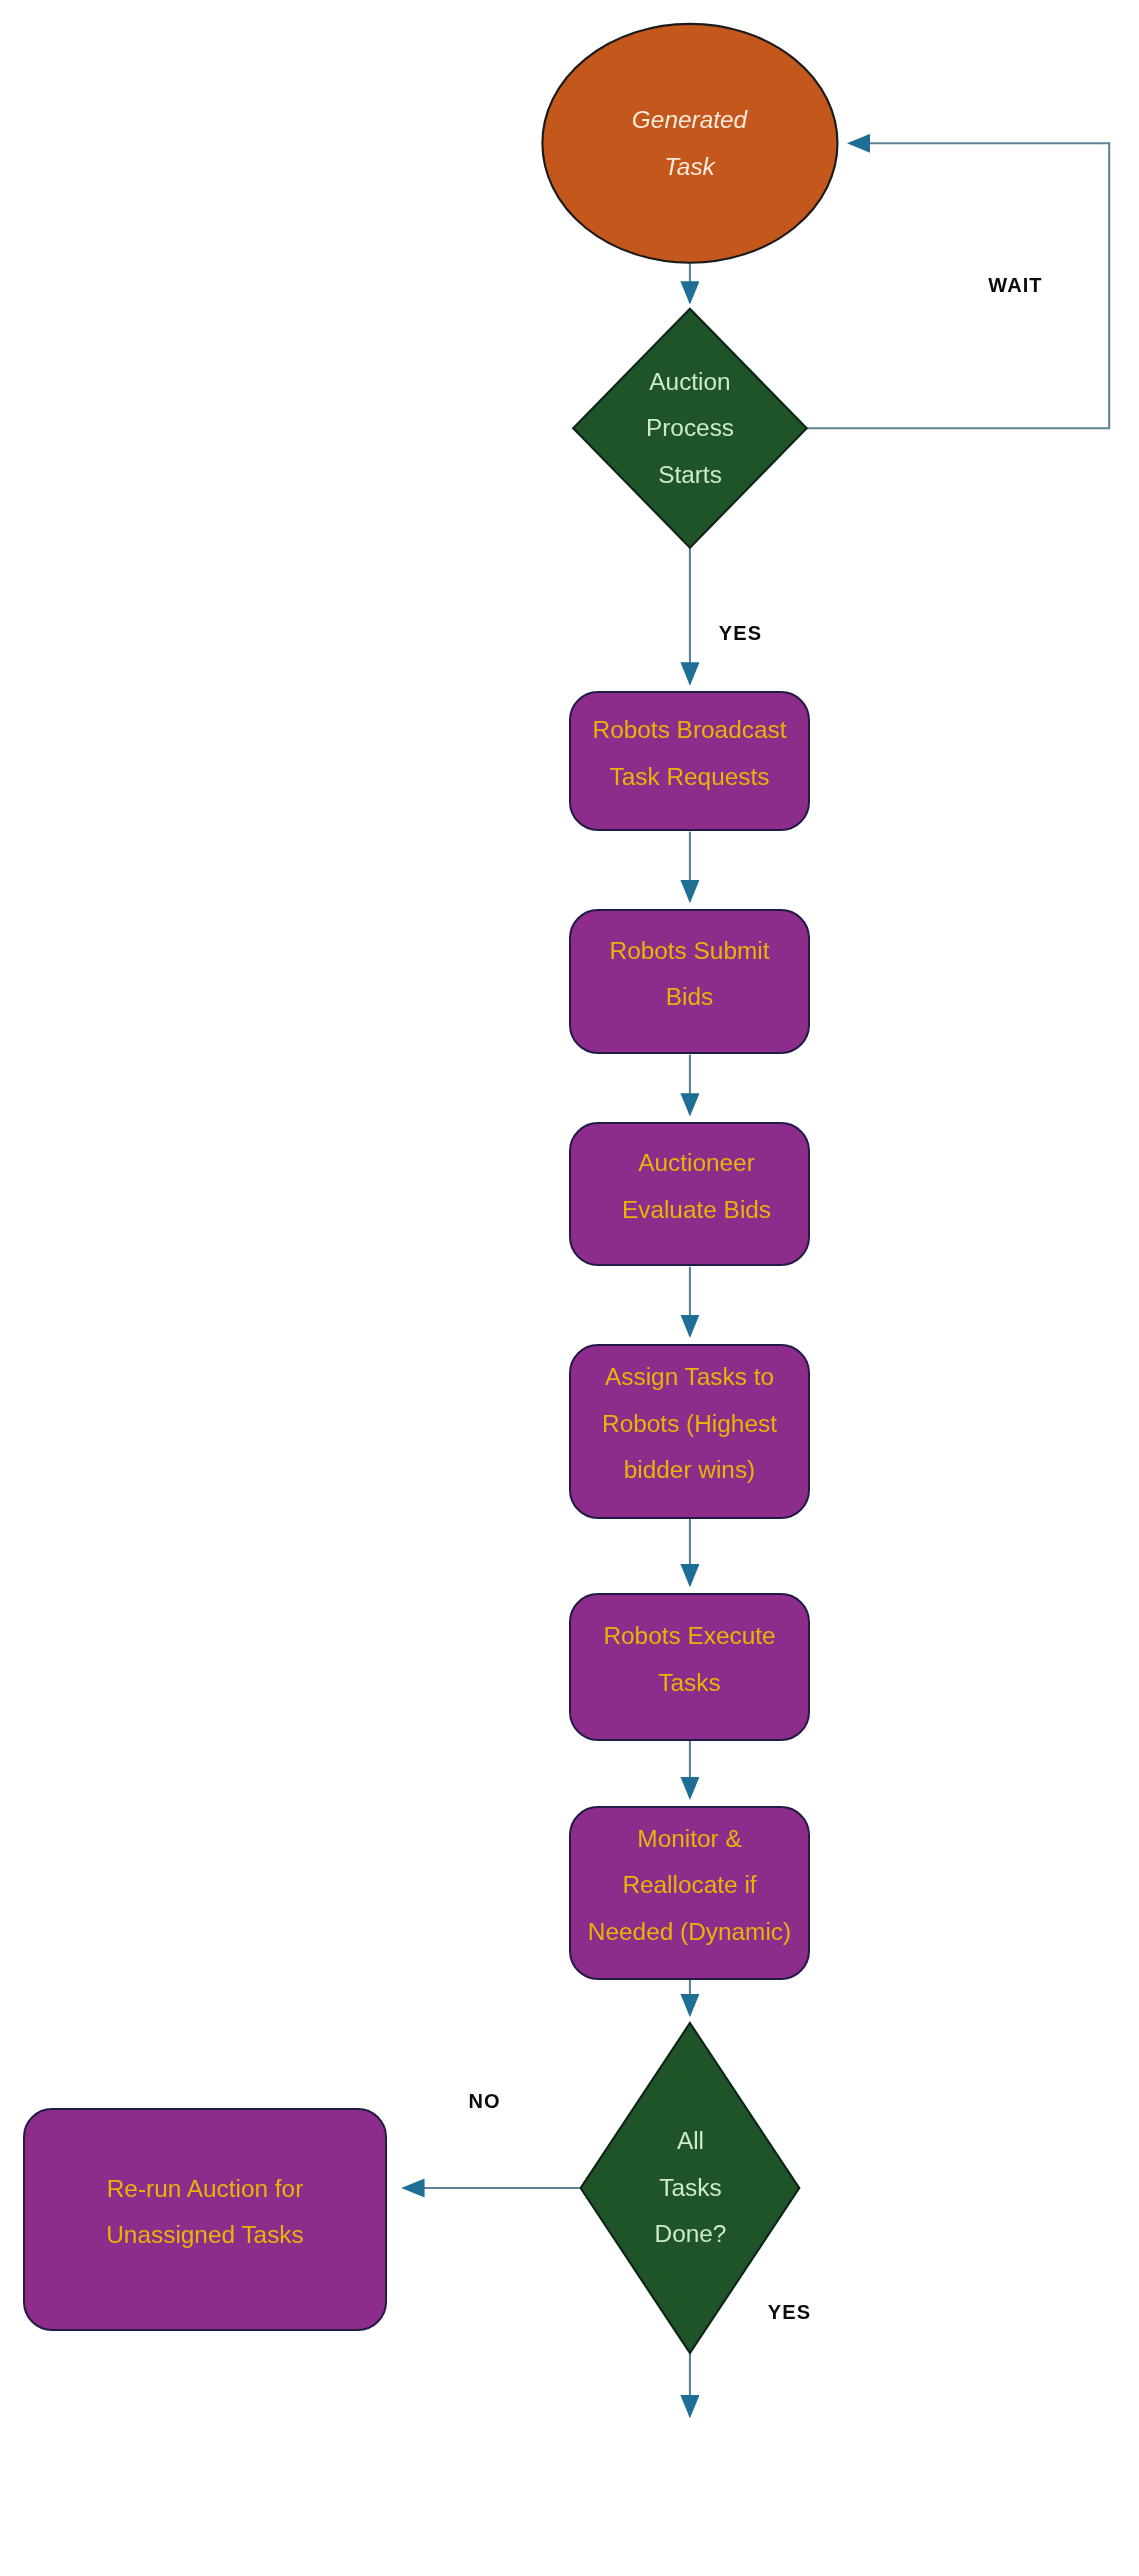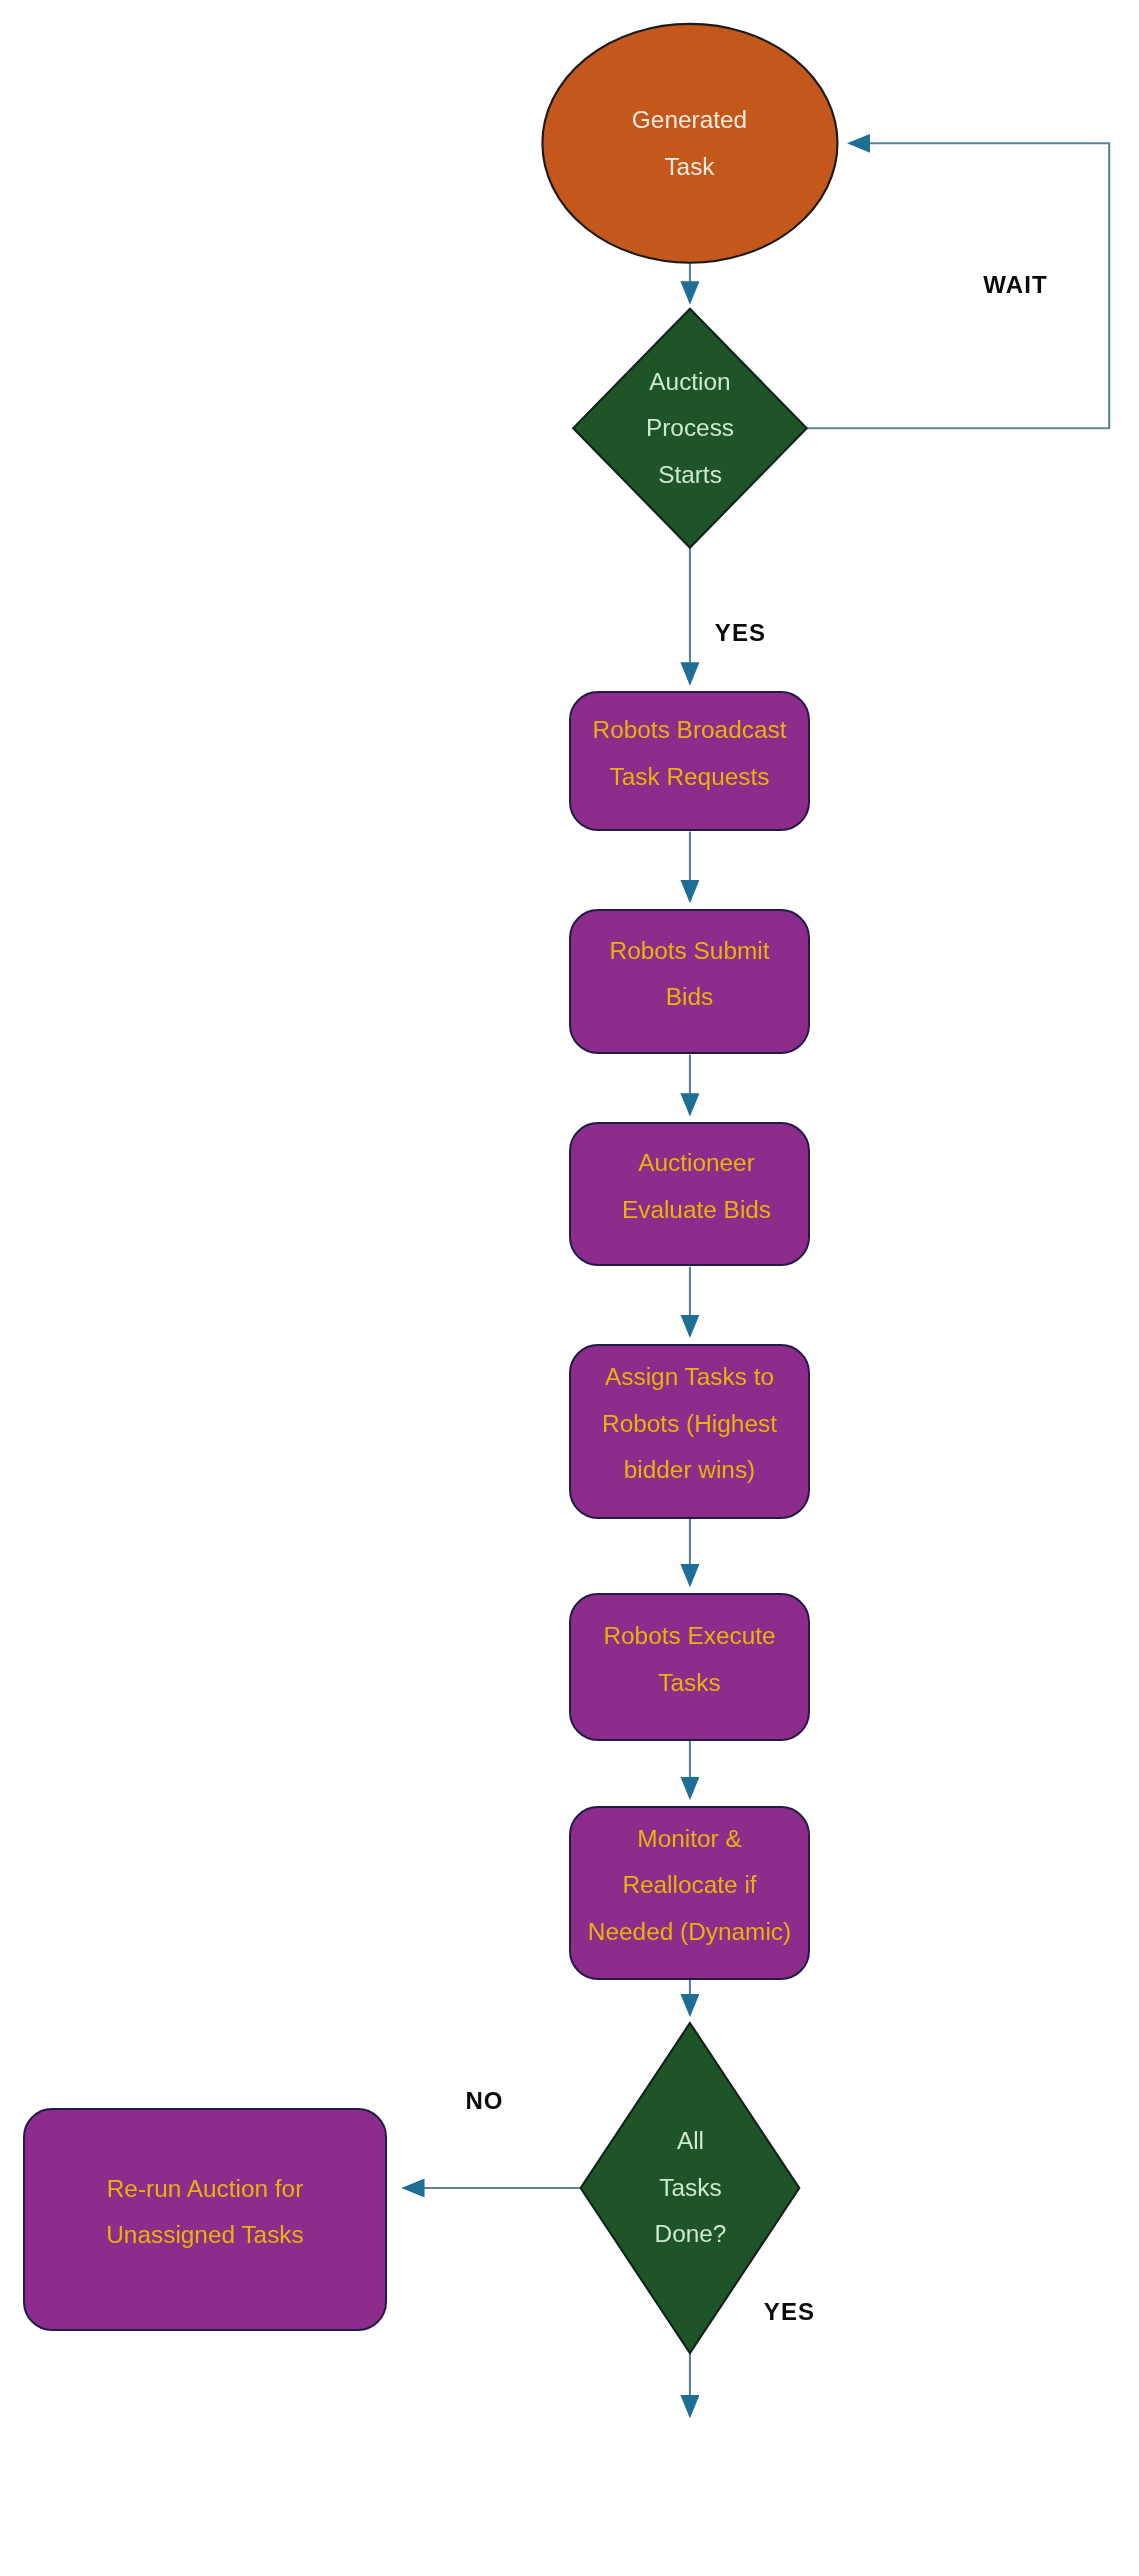--- a/index.html
+++ b/index.html
@@ -31,21 +31,21 @@
     text-align:center;white-space:pre-line;
     color:#eab308;
     font-size:24.4px;line-height:1.9;
     padding-bottom:15px;
   }
   .label-start{color:#FBEBDD;}
   .label-diamond{color:#CDE9CF;}
   .edge-label{
     position:absolute;
     display:flex;align-items:center;justify-content:center;
-    font-size:24px;font-weight:700;color:#0B0B0B;
+    font-size:20px;font-weight:700;color:#0B0B0B;
     letter-spacing:1.1px;
   }
 </style>
 </head>
 <body>
 
 <div class="stage">
 
   <svg width="1140" height="2576" viewBox="0 0 2148 4854">
     <defs>
@@ -67,21 +67,21 @@
     <line x1="1300" y1="4434" x2="1300" y2="4553" stroke="#5D8496" stroke-width="4" marker-end="url(#arrow)"></line>
 
     <line x1="1094" y1="4123" x2="760" y2="4123" stroke="#5D8496" stroke-width="4" marker-end="url(#arrow)"></line>
 
     <ellipse cx="1300" cy="270" rx="278" ry="225" fill="#C4571B" stroke="#1A1A1A" stroke-width="4"></ellipse>
 
     <polygon points="1300,582 1520,807 1300,1032 1080,807" fill="#1F5328" stroke="#0E2418" stroke-width="4"></polygon>
     <polygon points="1300,3812 1506,4123 1300,4434 1094,4123" fill="#1F5328" stroke="#0E2418" stroke-width="4"></polygon>
   </svg>
 
-  <div class="node-label label-start" style="left:542px;top:24px;width:295px;height:239px;">Generated
+  <div class="node-label label-start" style="left:542px;top:24px;width:295px;height:239px;font-style:italic;">Generated
 Task</div>
 
   <div class="node-label label-diamond" style="left:573px;top:309px;width:234px;height:239px;">Auction
 Process
 Starts</div>
 
   <div class="process-box" style="left:569px;top:691px;width:241px;height:140px;">Robots Broadcast
 Task Requests</div>
 
   <div class="process-box" style="left:569px;top:909px;width:241px;height:145px;text-align:center;">Robots Submit

